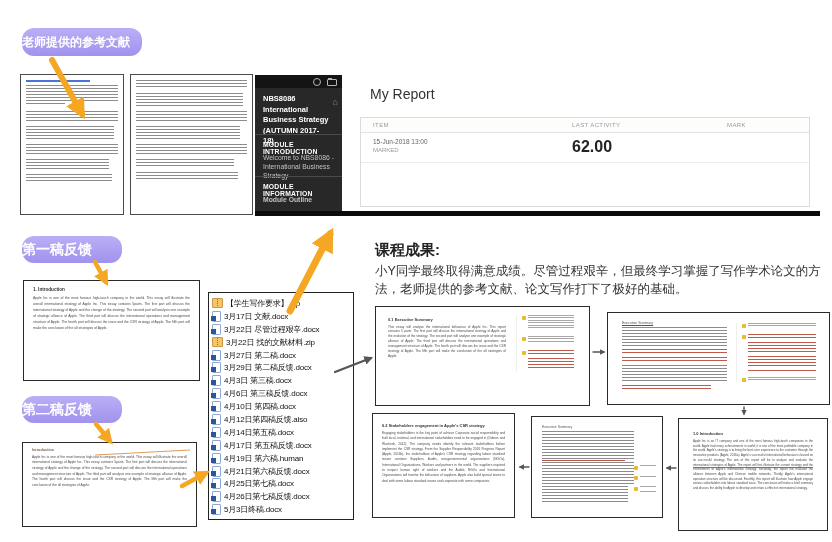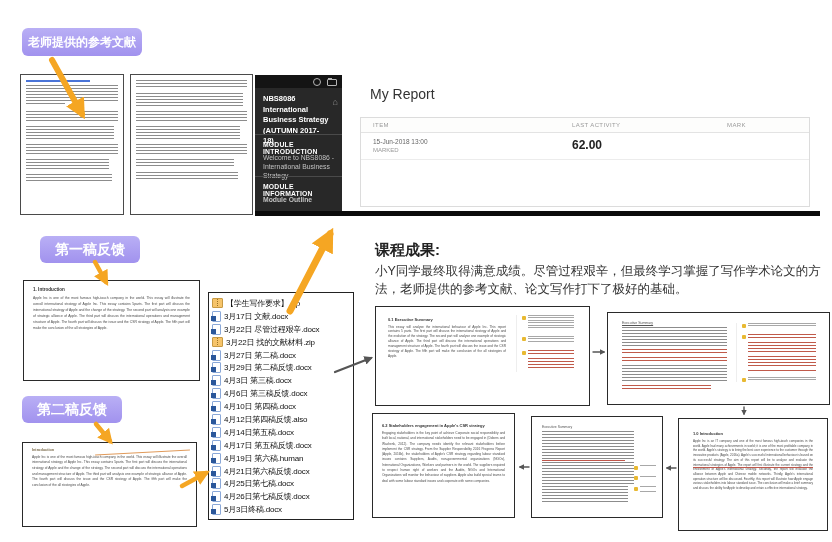--- a/index.html
+++ b/index.html
@@ -2,22 +2,22 @@
 <html><head>
 <meta charset="utf-8">
 <style>
   html,body{margin:0;padding:0;background:#fff;}
   #canvas{position:relative;width:832px;height:542px;background:#fff;overflow:hidden;
           font-family:"Liberation Sans","DejaVu Sans",sans-serif;}
   .abs{position:absolute;box-sizing:border-box;}
 
   
   .callout{position:absolute;box-sizing:border-box;background:linear-gradient(#b9aff5,#a192ee);
-           color:#fff;font-weight:bold;border-radius:6px;text-align:center;
-           display:flex;align-items:center;justify-content:center;}
+           color:#fff;font-weight:bold;border-radius:12px;text-align:center;
+           display:flex;align-items:center;}
 
   
   .fl{background:repeating-linear-gradient(to bottom,#8c8c8c 0 .8px,transparent .8px 3px);width:100%;}
   .fl-red{background:repeating-linear-gradient(to bottom,#c05a4a 0 .8px,transparent .8px 2.8px);width:100%;}
   .fl-sm{background:repeating-linear-gradient(to bottom,#a8a8a8 0 .7px,transparent .7px 2.5px);width:100%;}
   .lnk{height:1.5px;width:70%;background:#4a74d8;margin-bottom:3px;}
 
   .page{position:absolute;box-sizing:border-box;background:#fff;border:1px solid #4a4a4a;padding:5px;overflow:hidden;}
 
   
@@ -44,21 +44,21 @@
   .ob-box{display:flex;align-items:center;gap:5px;background:#fff;border:1px solid #ccc;padding:2px 5px;font-size:7.5px;color:#333;}
   .caret{width:0;height:0;border-left:3px solid transparent;border-right:3px solid transparent;border-top:3.5px solid #666;}
   .thead{display:grid;grid-template-columns:1fr 155px 70px;padding:0 12px;height:14px;align-items:center;
          color:#9a9a9a;font-size:6px;letter-spacing:.4px;border-bottom:1px solid #e3e3e3;background:#fdfdfc;}
   .trow{display:grid;grid-template-columns:1fr 155px 70px;padding:5px 12px 6px;border-bottom:1px solid #ececec;}
   .r-title{color:#2a6496;font-weight:bold;font-size:8.5px;}
   .r-due{color:#999;font-size:6px;margin-top:2px;}
   .r-type{color:#444;font-size:6.5px;margin-top:2px;}
   .r-act{color:#666;font-size:6.5px;}
   .r-status{color:#999;font-size:6px;margin-top:2px;}
-  .r-mark{color:#222;font-size:12px;font-weight:bold;}
+  .r-mark{color:#222;font-size:16px;font-weight:bold;}
   .lms-bottom{position:absolute;left:0;bottom:0;width:100%;height:5px;background:#0b0b0b;}
 
   
   #filelist{left:208px;top:292px;width:146px;height:228px;border:1.5px solid #222;background:#fff;
             padding:4px 3px;overflow:hidden;}
   #filelist ul{list-style:none;margin:0;padding:0;}
   #filelist li{display:flex;align-items:center;gap:3px;height:12.9px;white-space:nowrap;}
   .fname{font-size:8px;color:#111;letter-spacing:-.2px;}
   .ic-doc{flex:0 0 auto;width:7px;height:9px;background:#fff;border:1px solid #8aa8d8;border-radius:1px;position:relative;}
   .ic-doc::after{content:"";position:absolute;left:-2px;bottom:0;width:5px;height:5px;background:#2b579a;}
@@ -136,21 +136,21 @@
           </div>
           <div>
             <div class="r-mark">62.00</div>
           </div>
         </div>
       </div>
     </div>
     <div class="lms-bottom"></div>
   </div>
 
-  <div class="callout" style="left:22px;top:236px;width:100px;height:27px;font-size:14px;margin-left:18px;">
+  <div class="callout" style="left:22px;top:236px;width:100px;height:27px;font-size:14px;">
     <span>第一稿反馈</span>
   </div>
 
   <div class="doc" style="left:23px;top:280px;width:177px;height:101px;padding:6px 9px;">
     <div class="d-head" style="font-size:4.6px;margin-bottom:3px;">1. Introduction</div>
     <div class="d-body" style="font-size:3.4px;line-height:6px;
          background:repeating-linear-gradient(to bottom,transparent 0 4.8px,rgba(205,100,55,.75) 4.8px 5.5px,transparent 5.5px 6px);">Apple Inc is one of the most famous high-touch company in the world. This essay will illustrate the overall international strategy of Apple Inc. This essay contains 5parts. The first part will discuss the international strategy of Apple and the change of the strategy. The second part will analysis one example of strategic alliance of Apple. The third part will discuss the international operations and management structure of Apple. The fourth part will discuss the issue and the CSR strategy of Apple. The fifth part will make the conclusion of the all strategies of Apple.</div>
   </div>
 
   <div class="callout" style="left:22px;top:396px;width:100px;height:27px;font-size:14px;">

